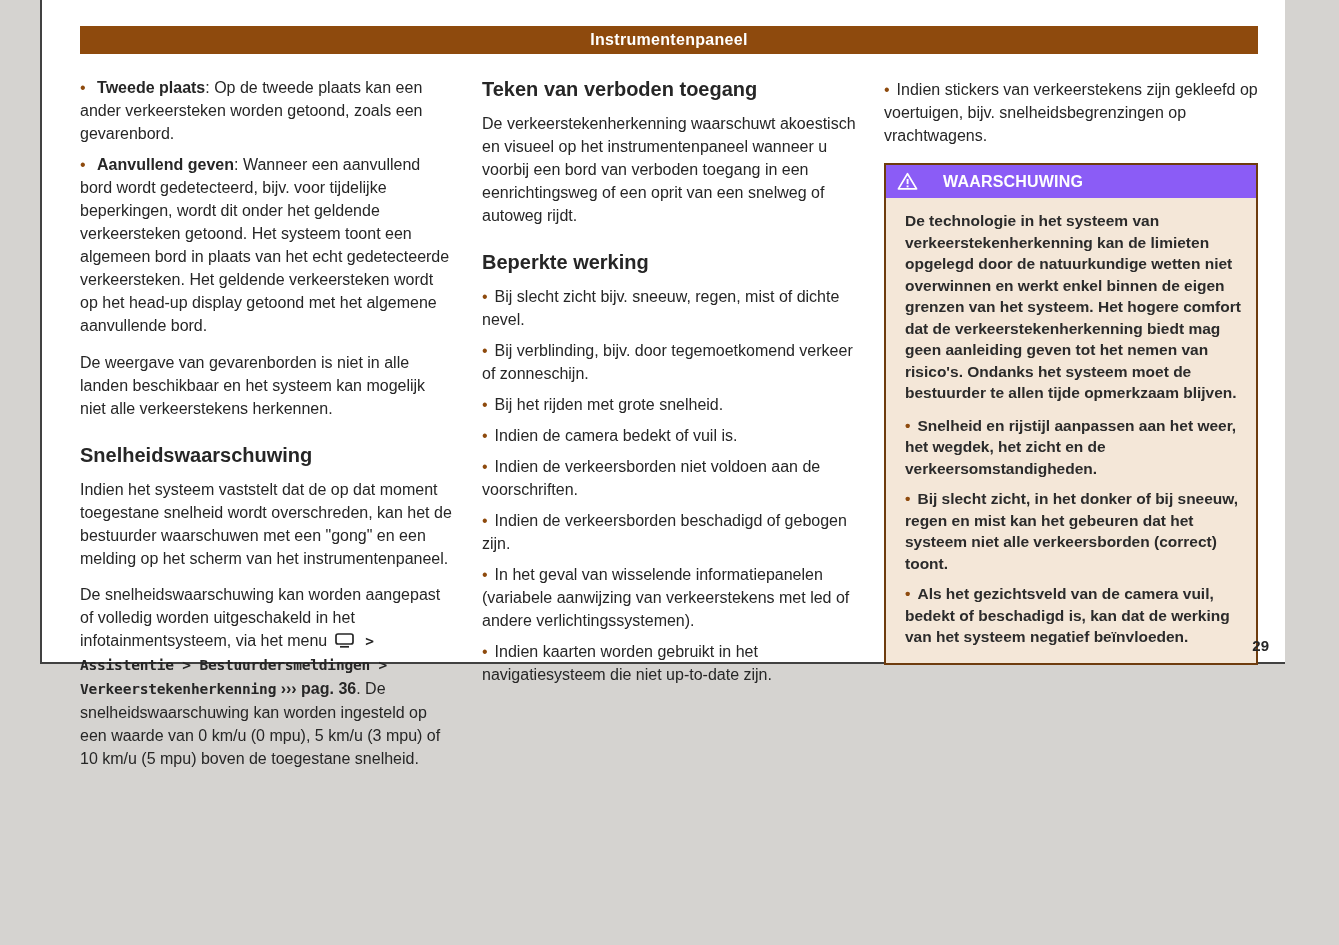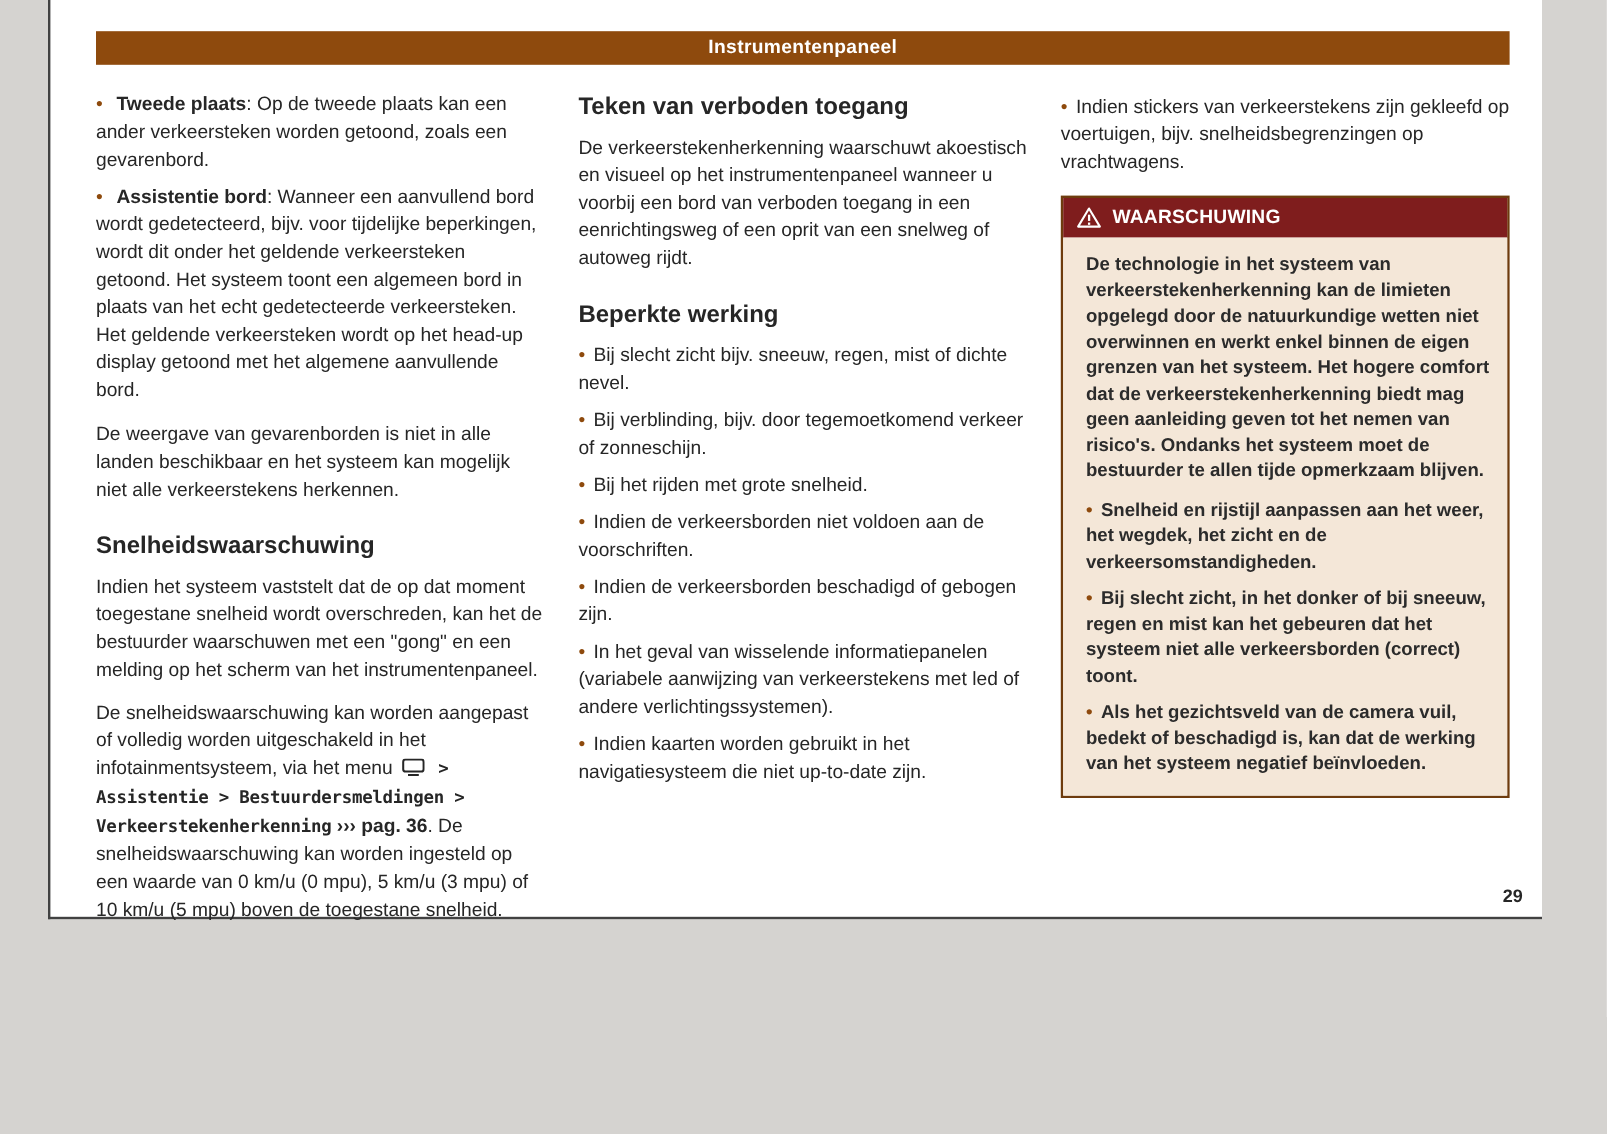--- a/index.html
+++ b/index.html
@@ -6,21 +6,21 @@
   body{
     width:1339px;height:945px;
     background:#d5d3d0;
     font-family:"Liberation Sans", sans-serif;
     color:#262626;
     position:relative;
     overflow:hidden;
   }
   .page{
     position:absolute;left:40px;top:0;
-    width:1245px;height:766px;
+    width:1245px;height:664px;
     background:#ffffff;
     border-left:2px solid #414141;
     border-bottom:2px solid #414141;
     box-sizing:border-box;
   }
   .header-bar{
     position:absolute;left:38px;top:26px;
     width:1178px;height:28px;
     background:#8e4a0d;
     color:#ffffff;
@@ -46,22 +46,22 @@
   .xref-sym{font-weight:bold;}
   .xref{font-weight:bold;}
   .menu-icon{vertical-align:-2px;margin:0 3px;}
   
   .warnbox{
     margin-top:16px;
     border:2px solid #6e3c0e;
     box-sizing:border-box;
   }
   .warn-header{
-    background:#7f1d1d;color:#fff;
-    display:flex;align-items:center;gap:9px;
+    background:#8b5cf6;color:#fff;
+    display:flex;align-items:center;gap:25px;
     padding:5px 11px;
     font-weight:bold;font-size:16px;letter-spacing:.2px;
   }
   .warn-body{
     background:#f4e7d8;
     padding:12px 13px 6px 19px;
     font-weight:bold;font-size:15.5px;line-height:21.5px;color:#2b2b2b;
   }
   .warn-body p{margin:0 0 11px;}
   .warn-body p.li{margin:0 0 9px;}
@@ -81,21 +81,21 @@
 
   <div class="content">
 
     <div class="col">
       <p class="li">
         <span class="dot">•</span>
         <strong>Tweede plaats</strong><span>: Op de tweede plaats kan een ander verkeersteken worden getoond, zoals een gevarenbord.</span>
       </p>
       <p class="li">
         <span class="dot">•</span>
-        <strong>Assistentie bord</strong><span>: Wanneer een aanvullend bord wordt gedetecteerd, bijv. voor tijdelijke beperkingen, wordt dit onder het geldende verkeersteken getoond. Het systeem toont een algemeen bord in plaats van het echt gedetecteerde verkeersteken. Het geldende verkeersteken wordt op het head-up display getoond met het algemene aanvullende bord.</span>
+        <strong>Aanvullend geven</strong><span>: Wanneer een aanvullend bord wordt gedetecteerd, bijv. voor tijdelijke beperkingen, wordt dit onder het geldende verkeersteken getoond. Het systeem toont een algemeen bord in plaats van het echt gedetecteerde verkeersteken. Het geldende verkeersteken wordt op het head-up display getoond met het algemene aanvullende bord.</span>
       </p>
       <p style="margin-top:14px">De weergave van gevarenborden is niet in alle landen beschikbaar en het systeem kan mogelijk niet alle verkeerstekens herkennen.</p>
 
       <h3>Snelheidswaarschuwing</h3>
 
       <p>Indien het systeem vaststelt dat de op dat moment toegestane snelheid wordt overschreden, kan het de bestuurder waarschuwen met een "gong" en een melding op het scherm van het instrumentenpaneel.</p>
 
       <p>
         <span>De snelheidswaarschuwing kan worden aangepast of volledig worden uitgeschakeld in het infotainmentsysteem, via het menu </span><svg class="menu-icon" width="19" height="15" viewBox="0 0 19 15">
             <rect x="1" y="1" width="17" height="10" rx="2" fill="none" stroke="#262626" stroke-width="1.7"></rect>
@@ -106,20 +106,21 @@
 
     <div class="col">
       <h3 class="first">Teken van verboden toegang</h3>
       <p>De verkeerstekenherkenning waarschuwt akoestisch en visueel op het instrumentenpaneel wanneer u voorbij een bord van verboden toegang in een eenrichtingsweg of een oprit van een snelweg of autoweg rijdt.</p>
 
       <h3>Beperkte werking</h3>
 
       <p class="li"><span class="dot">•</span><span>Bij slecht zicht bijv. sneeuw, regen, mist of dichte nevel.</span></p>
       <p class="li"><span class="dot">•</span><span>Bij verblinding, bijv. door tegemoetkomend verkeer of zonneschijn.</span></p>
       <p class="li"><span class="dot">•</span><span>Bij het rijden met grote snelheid.</span></p>
+      <p class="li"><span class="dot">•</span><span>Indien de camera bedekt of vuil is.</span></p>
       <p class="li"><span class="dot">•</span><span>Indien de verkeersborden niet voldoen aan de voorschriften.</span></p>
       <p class="li"><span class="dot">•</span><span>Indien de verkeersborden beschadigd of gebogen zijn.</span></p>
       <p class="li"><span class="dot">•</span><span>In het geval van wisselende informatiepanelen (variabele aanwijzing van verkeerstekens met led of andere verlichtingssystemen).</span></p>
       <p class="li"><span class="dot">•</span><span>Indien kaarten worden gebruikt in het navigatiesysteem die niet up-to-date zijn.</span></p>
     </div>
 
     <div class="col">
       <p class="li" style="margin-top:2px"><span class="dot">•</span><span>Indien stickers van verkeerstekens zijn gekleefd op voertuigen, bijv. snelheidsbegrenzingen op vrachtwagens.</span></p>
 
       <div class="warnbox">

